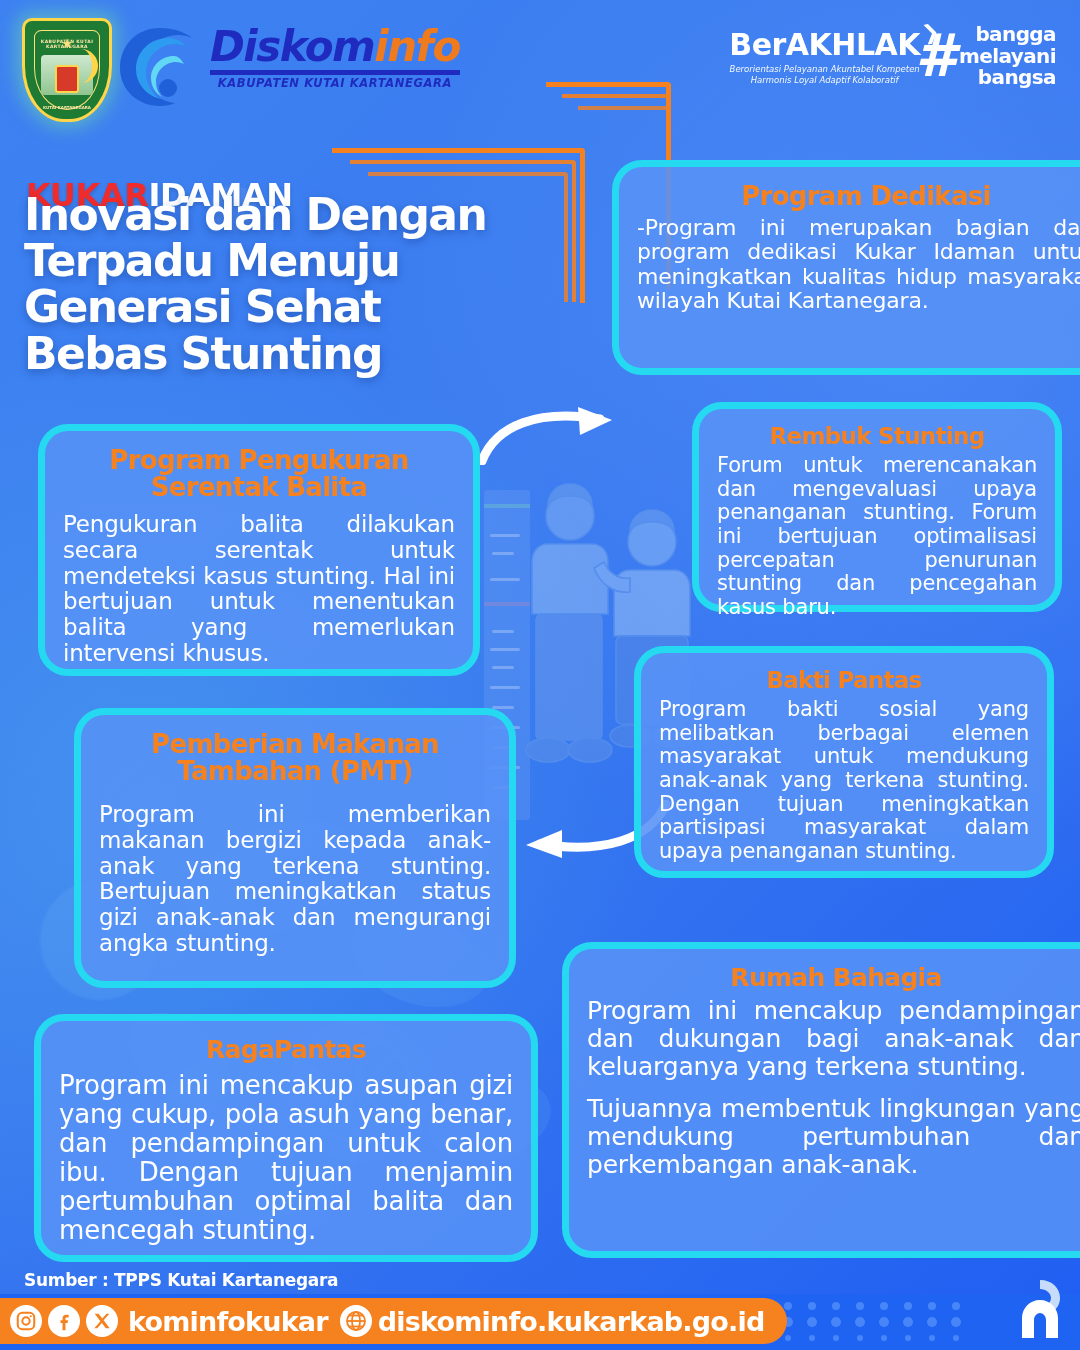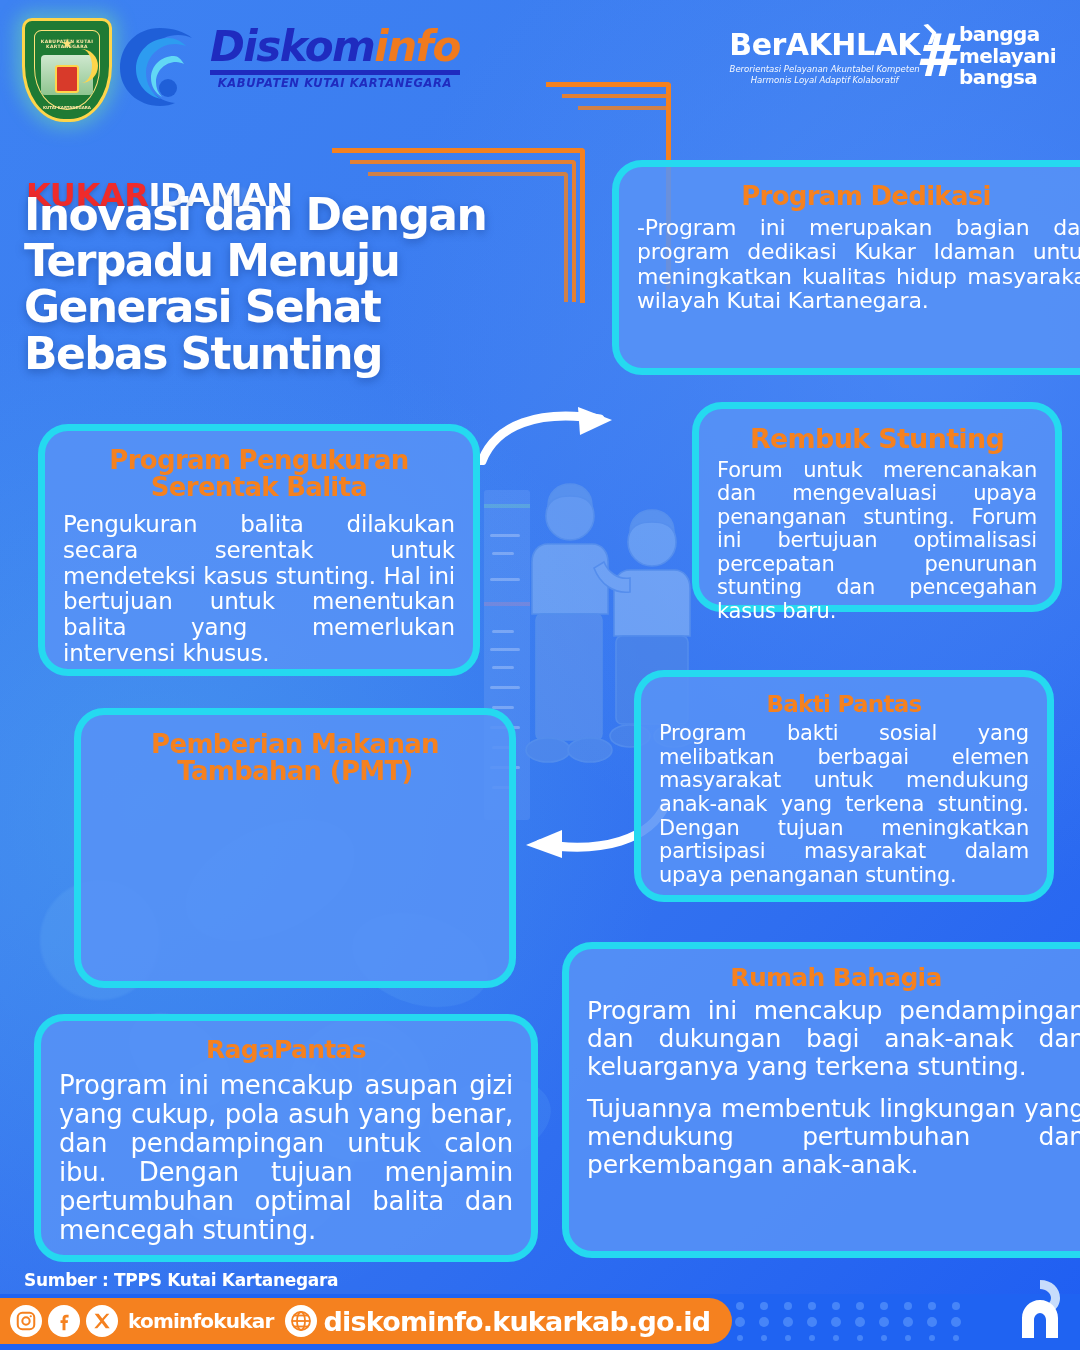--- a/index.html
+++ b/index.html
@@ -60,21 +60,21 @@
     letter-spacing:.6px;margin-top:3px;text-align:center;}
 
   .berakhlak{position:absolute;right:160px;top:30px;text-align:center;color:#fff;}
   .ba-title{font-size:30px;font-weight:bold;letter-spacing:-.5px;line-height:1;position:relative;}
   .ba-title .arrow{position:absolute;right:-18px;top:-8px;font-size:20px;font-weight:bold;
     transform:rotate(-12deg);}
   .ba-sub{font-size:8.5px;font-style:italic;line-height:1.35;margin-top:4px;opacity:.95;}
 
   .bangga{position:absolute;right:24px;top:24px;display:flex;align-items:center;gap:7px;color:#fff;}
   .hash{font-size:58px;font-weight:bold;font-style:italic;line-height:.82;letter-spacing:-4px;}
-  .bangga-lines{font-size:20px;font-weight:bold;line-height:1.08;letter-spacing:-.6px;}
+  .bangga-lines{font-size:20px;font-weight:bold;line-height:1.08;letter-spacing:-.6px;text-align:right;}
 
   
   .kicker{position:absolute;left:26px;top:176px;font-size:32px;font-weight:bold;
     letter-spacing:-.4px;text-shadow:0 2px 4px rgba(0,0,0,.18);}
   .kicker .k1{color:#ef2b2b;}
   .kicker .k2{color:#ffffff;}
   .headline{position:absolute;left:24px;top:192px;width:520px;color:#fff;
     font-size:44px;font-weight:bold;line-height:1.05;letter-spacing:-1.6px;
     text-shadow:0 3px 8px rgba(10,40,110,.35);}
   .headline div{white-space:nowrap;}
@@ -114,29 +114,29 @@
     text-align:justify;text-align-last:left;
     line-height:1.12;letter-spacing:-.2px;
     font-weight:400;
   }
   .card-body p{margin:0;}
   .card-body p + p{margin-top:14px;}
 
   
   #card-dedikasi   {left:612px;top:160px;width:508px;height:215px;}
   #card-rembuk     {left:692px;top:402px;width:370px;height:210px;}
-  #card-bakti      {left:634px;top:646px;width:420px;height:232px;margin-top:24px;}
+  #card-bakti      {left:634px;top:646px;width:420px;height:232px;}
   #card-rumah      {left:562px;top:942px;width:548px;height:316px;}
   #card-pengukuran {left:38px;top:424px;width:442px;height:252px;}
   #card-pmt        {left:74px;top:708px;width:442px;height:280px;}
   #card-raga       {left:34px;top:1014px;width:504px;height:248px;}
 
   #card-dedikasi   .card-title{font-size:26px;}
   #card-dedikasi   .card-body {font-size:22px;}
-  #card-rembuk     .card-title{font-size:27px;}
+  #card-rembuk     .card-title{font-size:23px;}
   #card-rembuk     .card-body {font-size:21px;}
   #card-bakti      .card-title{font-size:23px;}
   #card-bakti      .card-body {font-size:21px;}
   #card-rumah      .card-title{font-size:25px;}
   #card-rumah      .card-body {font-size:25px;}
   #card-pengukuran .card-title{font-size:26px;}
   #card-pengukuran .card-body {font-size:23px;margin-top:12px;}
   #card-pmt        .card-title{font-size:26px;}
   #card-pmt        .card-body {font-size:23px;margin-top:18px;}
   #card-raga       .card-title{font-size:25px;}
@@ -147,21 +147,21 @@
     font-weight:bold;letter-spacing:-.3px;}
   .footer-band{position:absolute;left:0;right:0;bottom:0;height:56px;background:#1f63f2;}
   .dots{position:absolute;right:90px;bottom:6px;width:380px;height:48px;opacity:.5;}
   .social{
     position:absolute;left:0;bottom:6px;height:46px;
     background:#f5811f;border-radius:0 26px 26px 0;
     display:flex;align-items:center;gap:6px;padding:0 22px 0 10px;
   }
   .sicon{width:32px;height:32px;border-radius:50%;background:#fff;
     display:flex;align-items:center;justify-content:center;flex:0 0 auto;}
-  .handle{color:#fff;font-size:20px;font-weight:bold;letter-spacing:-.8px;margin:0 6px 0 4px;}
+  .handle{color:#fff;font-size:27px;font-weight:bold;letter-spacing:-.8px;margin:0 6px 0 4px;}
   .web{color:#fff;font-size:27px;font-weight:bold;letter-spacing:-.8px;}
   .kukar-mark{position:absolute;right:10px;bottom:10px;width:62px;height:62px;}
 </style>
 </head>
 <body>
 
 <div id="poster">
 
   <div class="blob" style="left:210px;top:185px;width:46px;height:46px;background:rgba(255,255,255,.07);"></div>
   <div class="blob" style="left:40px;top:880px;width:120px;height:120px;background:rgba(160,225,255,.10);"></div>
@@ -330,20 +330,23 @@
 
   <div class="card" id="card-pengukuran">
     <div class="card-title">Program Pengukuran Serentak Balita</div>
     <div class="card-body">
       <p>Pengukuran balita dilakukan secara serentak untuk mendeteksi kasus stunting. Hal ini bertujuan untuk menentukan balita yang memerlukan intervensi khusus.</p>
     </div>
   </div>
 
   <div class="card" id="card-pmt">
     <div class="card-title">Pemberian Makanan Tambahan (PMT)</div>
+    <div class="card-body">
+      <p>Program ini memberikan makanan bergizi kepada anak-anak yang terkena stunting. Bertujuan meningkatkan status gizi anak-anak dan mengurangi angka stunting.</p>
+    </div>
   </div>
 
   <div class="card" id="card-raga">
     <div class="card-title">RagaPantas</div>
     <div class="card-body">
       <p>Program ini mencakup asupan gizi yang cukup, pola asuh yang benar, dan pendampingan untuk calon ibu. Dengan tujuan menjamin pertumbuhan optimal balita dan mencegah stunting.</p>
     </div>
   </div>
 
   <div class="source">Sumber : TPPS Kutai Kartanegara</div>

